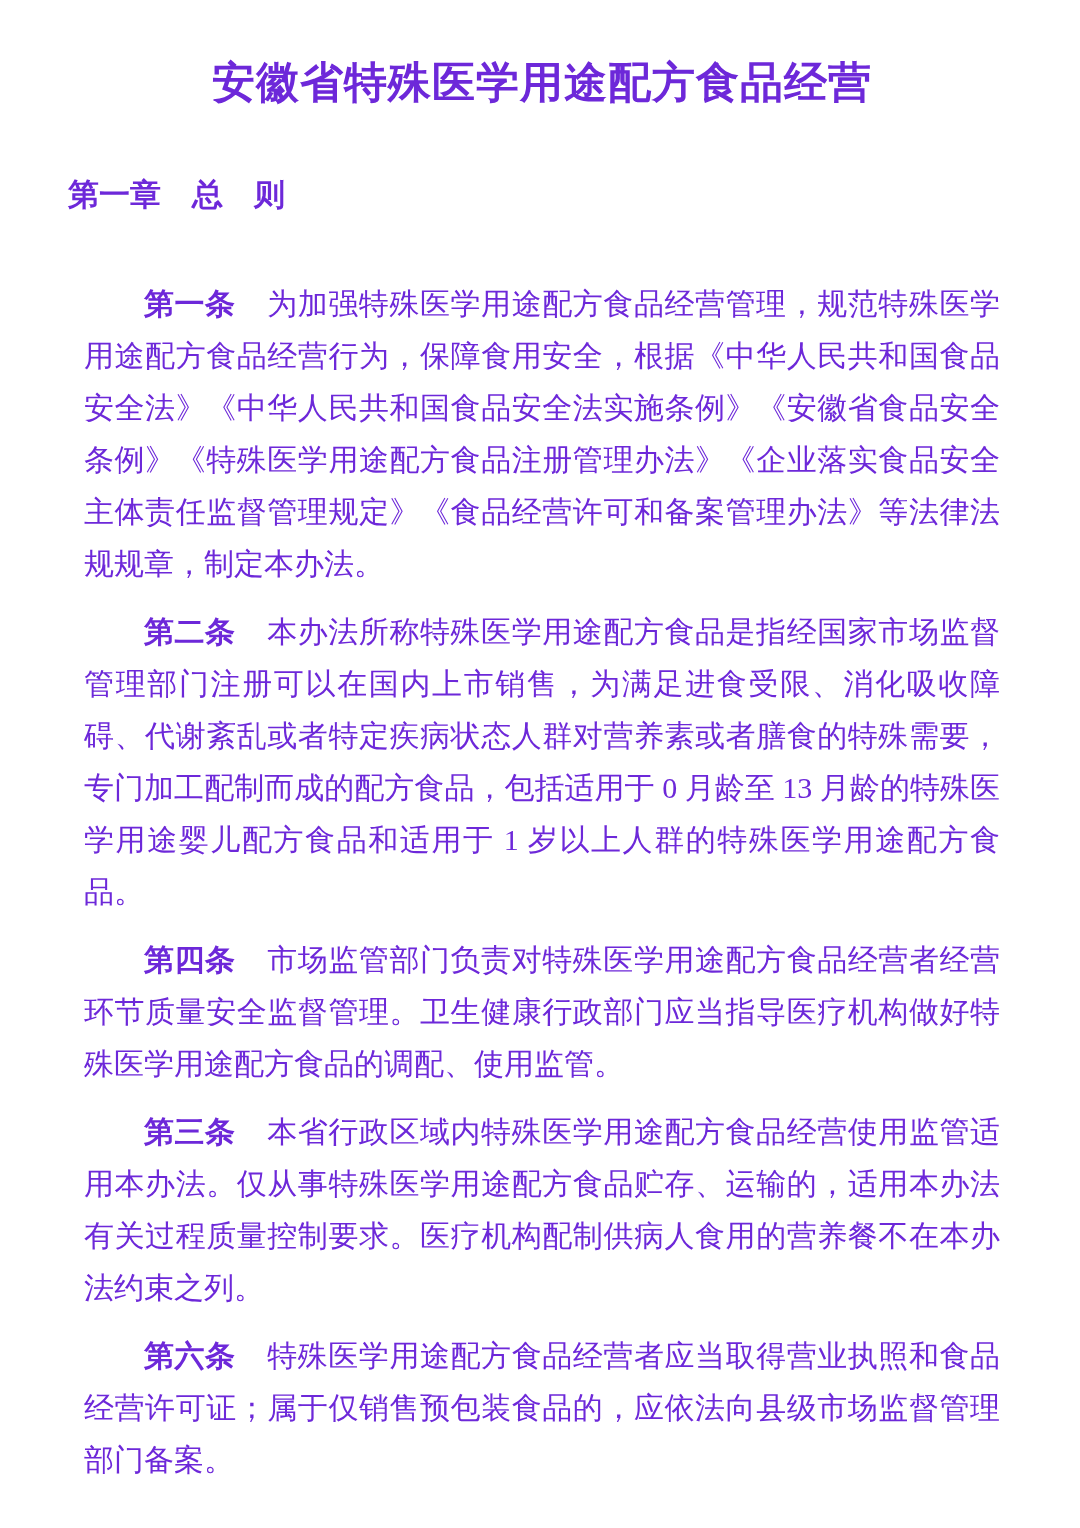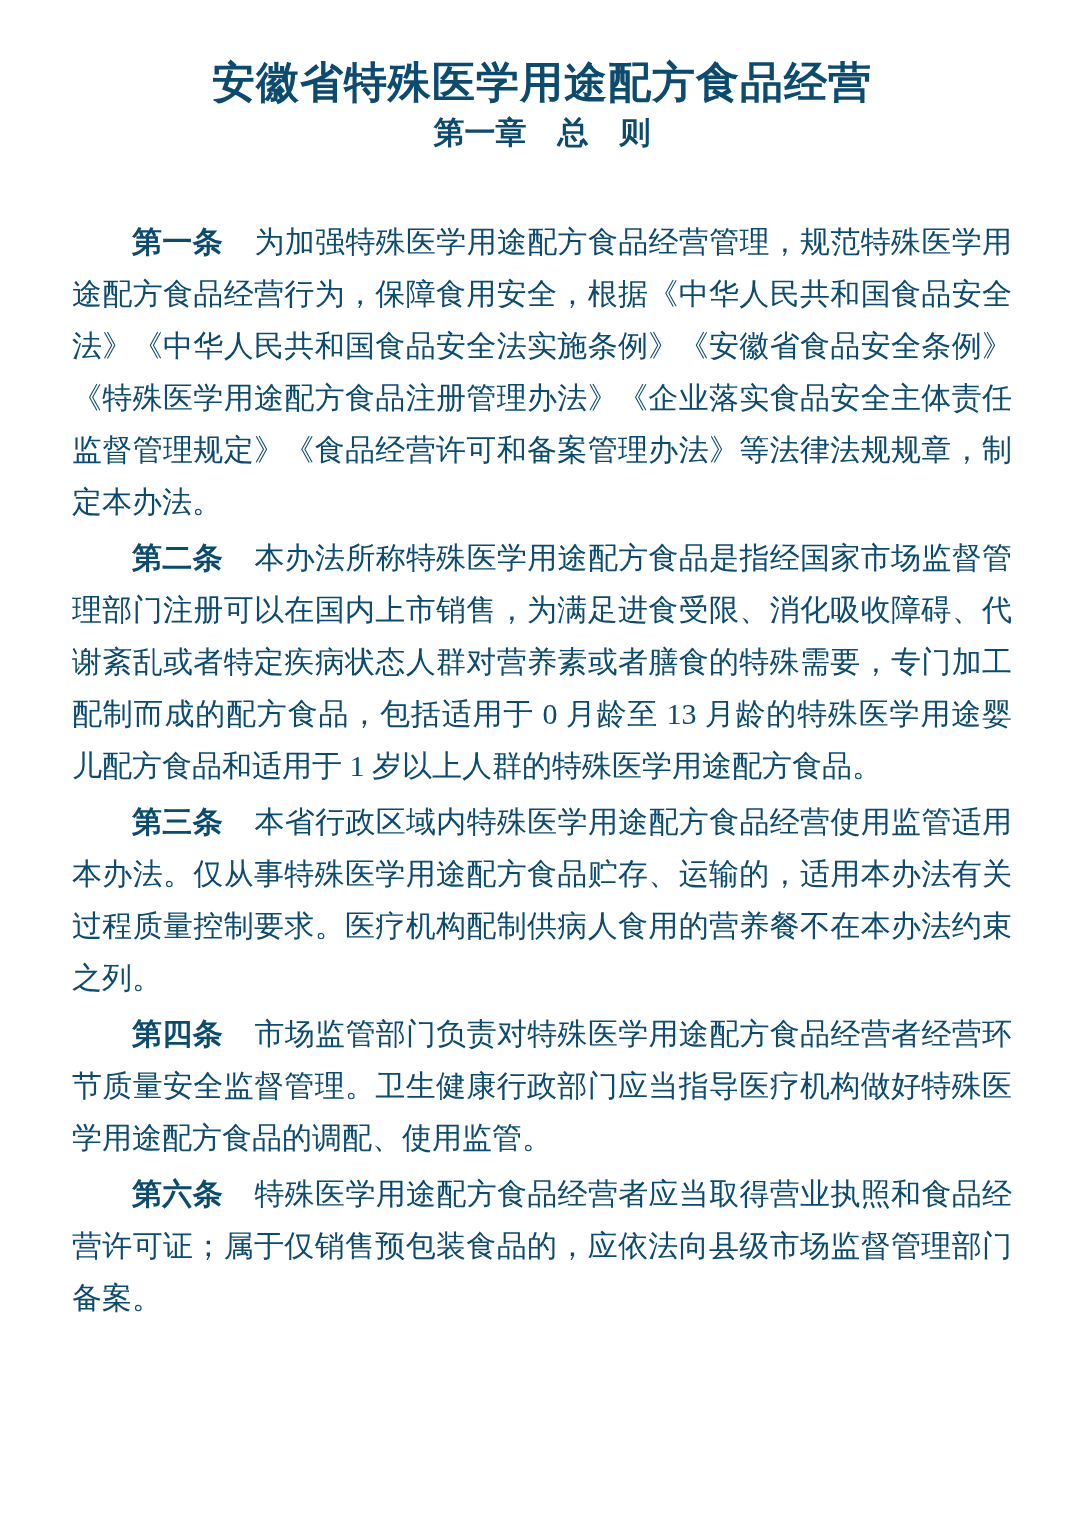--- a/index.html
+++ b/index.html
@@ -5,49 +5,49 @@
   html, body {
     margin: 0;
     padding: 0;
     background: #ffffff;
   }
   .page {
     position: relative;
     width: 1080px;
     height: 1528px;
     background: #ffffff;
-    color: #0c4a6e;
+    color: #6d28d9;
     overflow: hidden;
     box-sizing: border-box;
     padding: 54px 64px 0 68px;
     font-family: "Liberation Serif", "DejaVu Serif", serif;
   }
   .doc-title {
     text-align: center;
     font-weight: bold;
     font-size: 43px;
     line-height: 58px;
     letter-spacing: 1px;
     font-family: "Liberation Serif", "DejaVu Serif", serif;
   }
   .chapter-heading {
-    text-align: center;
+    margin-top: 62px;
     font-weight: bold;
     font-size: 31px;
     line-height: 42px;
     font-family: "Liberation Sans", "DejaVu Sans", sans-serif;
   }
   .doc-body {
     margin-top: 62px;
     font-size: 30px;
     line-height: 52px;
     text-align: justify;
   }
   .doc-body p {
-    margin: 4px;
+    margin: 16px;
     text-indent: 2em;
   }
   .art-label {
     font-weight: bold;
     margin-right: 1.05em;
   }
   .art-label:empty {
     margin-right: 0;
     display: none;
   }
@@ -67,25 +67,25 @@
 
     <p>
       <span class="art-label">第一条</span><span>为加强特殊医学用途配方食品经营管理，规范特殊医学用途配方食品经营行为，保障食用安全，根据《中华人民共和国食品安全法》《中华人民共和国食品安全法实施条例》《安徽省食品安全条例》《特殊医学用途配方食品注册管理办法》《企业落实食品安全主体责任监督管理规定》《食品经营许可和备案管理办法》等法律法规规章，制定本办法。</span>
     </p>
 
     <p>
       <span class="art-label">第二条</span><span>本办法所称特殊医学用途配方食品是指经国家市场监督管理部门注册可以在国内上市销售，为满足进食受限、消化吸收障碍、代谢紊乱或者特定疾病状态人群对营养素或者膳食的特殊需要，专门加工配制而成的配方食品，包括适用于 0 月龄至 13 月龄的特殊医学用途婴儿配方食品和适用于 1 岁以上人群的特殊医学用途配方食品。</span>
     </p>
 
     <p>
-      <span class="art-label">第三条</span><span>本省行政区域内特殊医学用途配方食品经营使用监管适用本办法。仅从事特殊医学用途配方食品贮存、运输的，适用本办法有关过程质量控制要求。医疗机构配制供病人食用的营养餐不在本办法约束之列。</span>
+      <span class="art-label">第四条</span><span>市场监管部门负责对特殊医学用途配方食品经营者经营环节质量安全监督管理。卫生健康行政部门应当指导医疗机构做好特殊医学用途配方食品的调配、使用监管。</span>
     </p>
 
     <p>
-      <span class="art-label">第四条</span><span>市场监管部门负责对特殊医学用途配方食品经营者经营环节质量安全监督管理。卫生健康行政部门应当指导医疗机构做好特殊医学用途配方食品的调配、使用监管。</span>
+      <span class="art-label">第三条</span><span>本省行政区域内特殊医学用途配方食品经营使用监管适用本办法。仅从事特殊医学用途配方食品贮存、运输的，适用本办法有关过程质量控制要求。医疗机构配制供病人食用的营养餐不在本办法约束之列。</span>
     </p>
 
 
     <p>
       <span class="art-label">第六条</span><span>特殊医学用途配方食品经营者应当取得营业执照和食品经营许可证；属于仅销售预包装食品的，应依法向县级市场监督管理部门备案。</span>
     </p>
 
   </div>
 
 </div>

